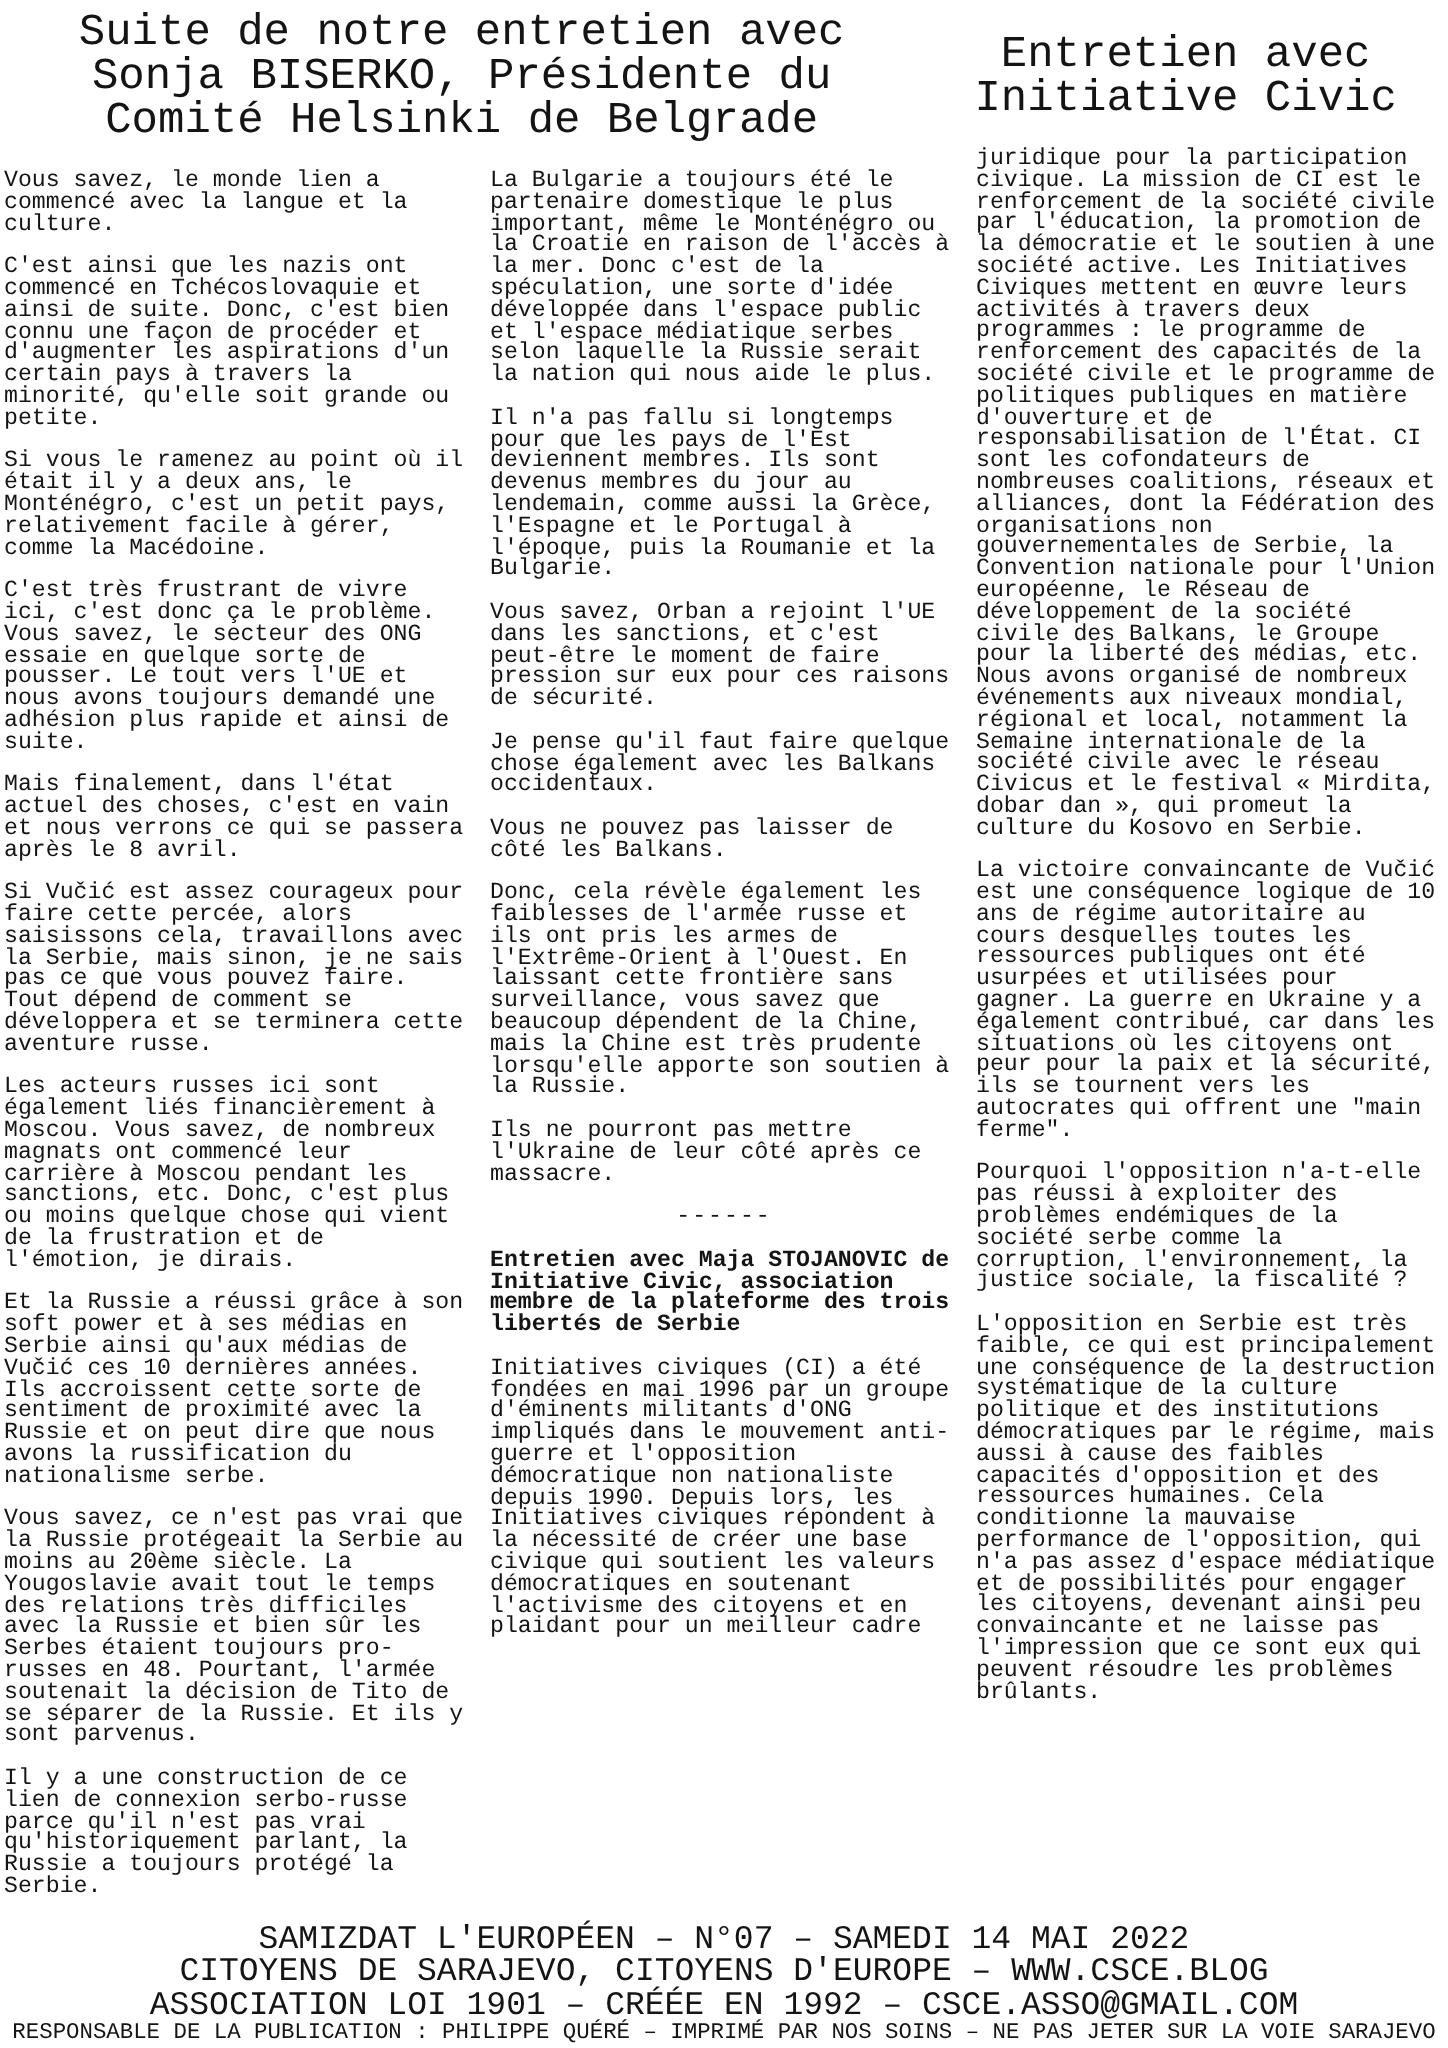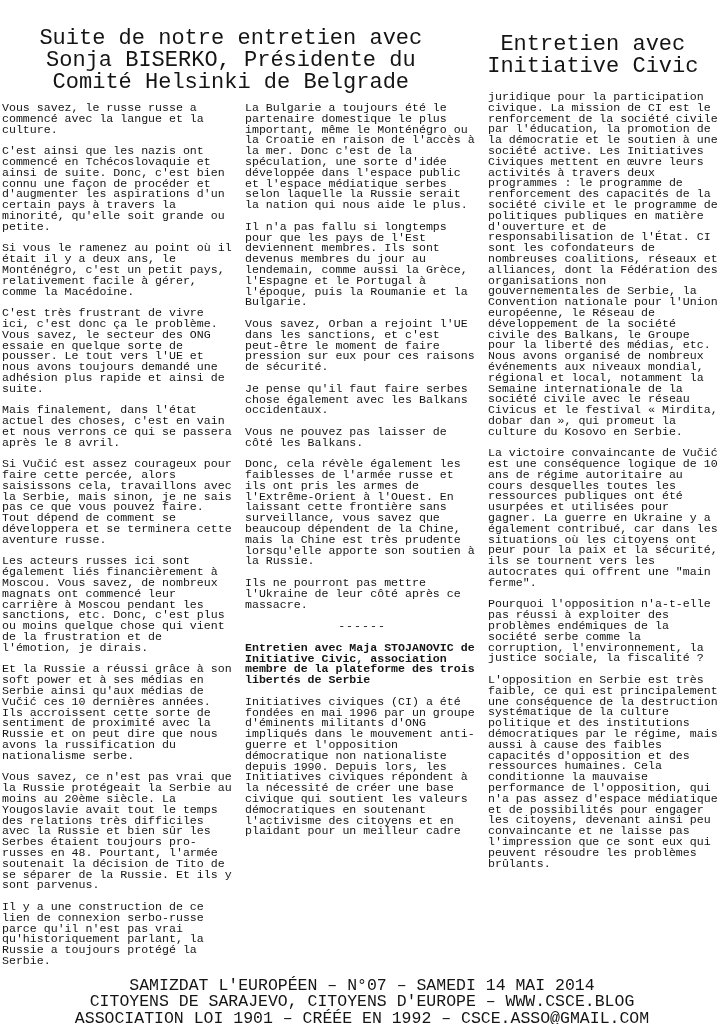--- a/index.html
+++ b/index.html
@@ -3,21 +3,21 @@
 <meta charset="utf-8">
 <style>
   html,body { margin:0; padding:0; }
   body {
     width:724px; height:1024px;
     background:#ffffff; color:#141414;
     font-family:"Liberation Mono","DejaVu Sans Mono",monospace;
     overflow:hidden;
     display:flex; flex-direction:column;
   }
-  .masthead { display:flex; align-items:flex-end; padding-top:18px; }
+  .masthead { display:flex; align-items:center; padding-top:1px; }
   .head-left {
     width:483px; font-size:22px; line-height:22px;
     text-align:center; letter-spacing:0;
   }
   .head-right {
     width:241px; font-size:22px; line-height:22px;
     text-align:center;
   }
   .cols {
     display:flex; gap:9px; padding:9px 2px 0 2px; flex:1 1 auto;
@@ -38,52 +38,52 @@
 <body>
 
 <div class="masthead">
   <h1 class="head-left" style="margin:0;font-weight:normal;">Suite de notre entretien avec Sonja BISERKO, Présidente du Comité Helsinki de Belgrade</h1>
   <h1 class="head-right" style="margin:16px;font-weight:normal;">Entretien avec Initiative Civic</h1>
 </div>
 
 <div class="cols">
 
   <div class="col col-1">
-    <p>Vous savez, le russe russe a commencé avec la langue et la culture.</p>
+    <p>Vous savez, le monde lien a commencé avec la langue et la culture.</p>
     <p>C'est ainsi que les nazis ont commencé en Tchécoslovaquie et ainsi de suite. Donc, c'est bien connu une façon de procéder et d'augmenter les aspirations d'un certain pays à travers la minorité, qu'elle soit grande ou petite.</p>
     <p>Si vous le ramenez au point où il était il y a deux ans, le Monténégro, c'est un petit pays, relativement facile à gérer, comme la Macédoine.</p>
     <p>C'est très frustrant de vivre ici, c'est donc ça le problème. Vous savez, le secteur des ONG essaie en quelque sorte de pousser. Le tout vers l'UE et nous avons toujours demandé une adhésion plus rapide et ainsi de suite.</p>
     <p>Mais finalement, dans l'état actuel des choses, c'est en vain et nous verrons ce qui se passera après le 8 avril.</p>
     <p>Si Vučić est assez courageux pour faire cette percée, alors saisissons cela, travaillons avec la Serbie, mais sinon, je ne sais pas ce que vous pouvez faire. Tout dépend de comment se développera et se terminera cette aventure russe.</p>
     <p>Les acteurs russes ici sont également liés financièrement à Moscou. Vous savez, de nombreux magnats ont commencé leur carrière à Moscou pendant les sanctions, etc. Donc, c'est plus ou moins quelque chose qui vient de la frustration et de l'émotion, je dirais.</p>
     <p>Et la Russie a réussi grâce à son soft power et à ses médias en Serbie ainsi qu'aux médias de Vučić ces 10 dernières années. Ils accroissent cette sorte de sentiment de proximité avec la Russie et on peut dire que nous avons la russification du nationalisme serbe.</p>
     <p>Vous savez, ce n'est pas vrai que la Russie protégeait la Serbie au moins au 20ème siècle. La Yougoslavie avait tout le temps des relations très difficiles avec la Russie et bien sûr les Serbes étaient toujours pro-russes en 48. Pourtant, l'armée soutenait la décision de Tito de se séparer de la Russie. Et ils y sont parvenus.</p>
     <p>Il y a une construction de ce lien de connexion serbo-russe parce qu'il n'est pas vrai qu'historiquement parlant, la Russie a toujours protégé la Serbie.</p>
   </div>
 
   <div class="col col-2">
     <p>La Bulgarie a toujours été le partenaire domestique le plus important, même le Monténégro ou la Croatie en raison de l'accès à la mer. Donc c'est de la spéculation, une sorte d'idée développée dans l'espace public et l'espace médiatique serbes selon laquelle la Russie serait la nation qui nous aide le plus.</p>
     <p>Il n'a pas fallu si longtemps pour que les pays de l'Est deviennent membres. Ils sont devenus membres du jour au lendemain, comme aussi la Grèce, l'Espagne et le Portugal à l'époque, puis la Roumanie et la Bulgarie.</p>
     <p>Vous savez, Orban a rejoint l'UE dans les sanctions, et c'est peut-être le moment de faire pression sur eux pour ces raisons de sécurité.</p>
-    <p>Je pense qu'il faut faire serbes chose également avec les Balkans occidentaux.</p>
+    <p>Je pense qu'il faut faire quelque chose également avec les Balkans occidentaux.</p>
     <p>Vous ne pouvez pas laisser de côté les Balkans.</p>
     <p>Donc, cela révèle également les faiblesses de l'armée russe et ils ont pris les armes de l'Extrême-Orient à l'Ouest. En laissant cette frontière sans surveillance, vous savez que beaucoup dépendent de la Chine, mais la Chine est très prudente lorsqu'elle apporte son soutien à la Russie.</p>
     <p>Ils ne pourront pas mettre l'Ukraine de leur côté après ce massacre.</p>
     <div class="divider">------</div>
     <p class="subheading">Entretien avec Maja STOJANOVIC de Initiative Civic, association membre de la plateforme des trois libertés de Serbie</p>
     <p>Initiatives civiques (CI) a été fondées en mai 1996 par un groupe d'éminents militants d'ONG impliqués dans le mouvement anti-guerre et l'opposition démocratique non nationaliste depuis 1990. Depuis lors, les Initiatives civiques répondent à la nécessité de créer une base civique qui soutient les valeurs démocratiques en soutenant l'activisme des citoyens et en plaidant pour un meilleur cadre</p>
   </div>
 
   <div class="col col-3">
     <p>juridique pour la participation civique. La mission de CI est le renforcement de la société civile par l'éducation, la promotion de la démocratie et le soutien à une société active. Les Initiatives Civiques mettent en œuvre leurs activités à travers deux programmes : le programme de renforcement des capacités de la société civile et le programme de politiques publiques en matière d'ouverture et de responsabilisation de l'État. CI sont les cofondateurs de nombreuses coalitions, réseaux et alliances, dont la Fédération des organisations non gouvernementales de Serbie, la Convention nationale pour l'Union européenne, le Réseau de développement de la société civile des Balkans, le Groupe pour la liberté des médias, etc. Nous avons organisé de nombreux événements aux niveaux mondial, régional et local, notamment la Semaine internationale de la société civile avec le réseau Civicus et le festival « Mirdita, dobar dan », qui promeut la culture du Kosovo en Serbie.</p>
     <p>La victoire convaincante de Vučić est une conséquence logique de 10 ans de régime autoritaire au cours desquelles toutes les ressources publiques ont été usurpées et utilisées pour gagner. La guerre en Ukraine y a également contribué, car dans les situations où les citoyens ont peur pour la paix et la sécurité, ils se tournent vers les autocrates qui offrent une "main ferme".</p>
     <p>Pourquoi l'opposition n'a-t-elle pas réussi à exploiter des problèmes endémiques de la société serbe comme la corruption, l'environnement, la justice sociale, la fiscalité ?</p>
     <p>L'opposition en Serbie est très faible, ce qui est principalement une conséquence de la destruction systématique de la culture politique et des institutions démocratiques par le régime, mais aussi à cause des faibles capacités d'opposition et des ressources humaines. Cela conditionne la mauvaise performance de l'opposition, qui n'a pas assez d'espace médiatique et de possibilités pour engager les citoyens, devenant ainsi peu convaincante et ne laisse pas l'impression que ce sont eux qui peuvent résoudre les problèmes brûlants.</p>
   </div>
 
 </div>
 
 <div class="footer">
-  <div class="big">SAMIZDAT L'EUROPÉEN – N°07 – SAMEDI 14 MAI 2014</div>
+  <div class="big">SAMIZDAT L'EUROPÉEN – N°07 – SAMEDI 14 MAI 2022</div>
   <div class="big">CITOYENS DE SARAJEVO, CITOYENS D'EUROPE – WWW.CSCE.BLOG</div>
   <div class="big">ASSOCIATION LOI 1901 – CRÉÉE EN 1992 – CSCE.ASSO@GMAIL.COM</div>
   <div class="small">RESPONSABLE DE LA PUBLICATION : PHILIPPE QUÉRÉ – IMPRIMÉ PAR NOS SOINS – NE PAS JETER SUR LA VOIE SARAJEVO</div>
 </div>
 
 </body></html>

